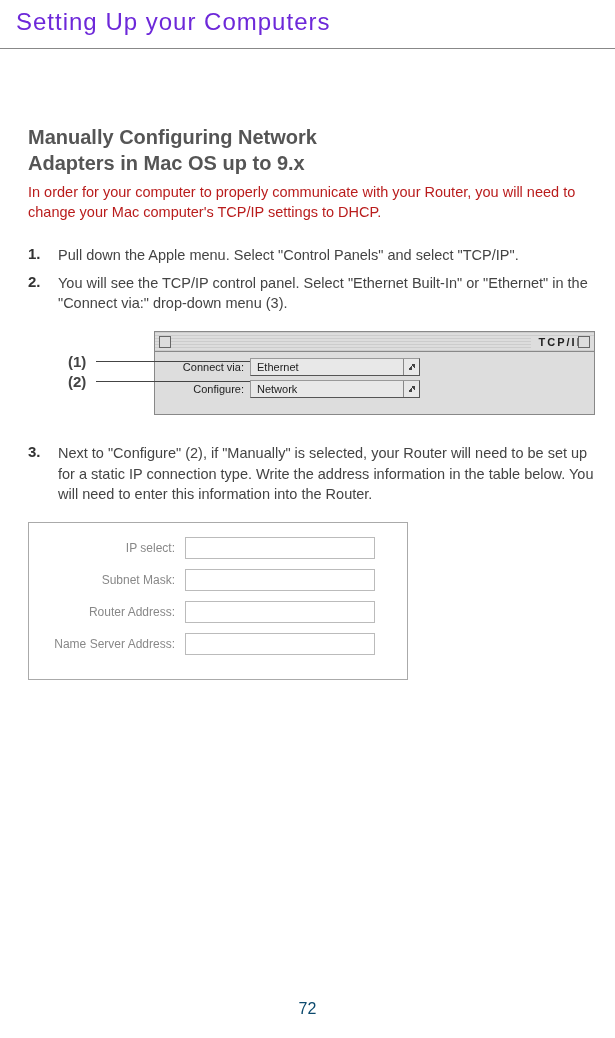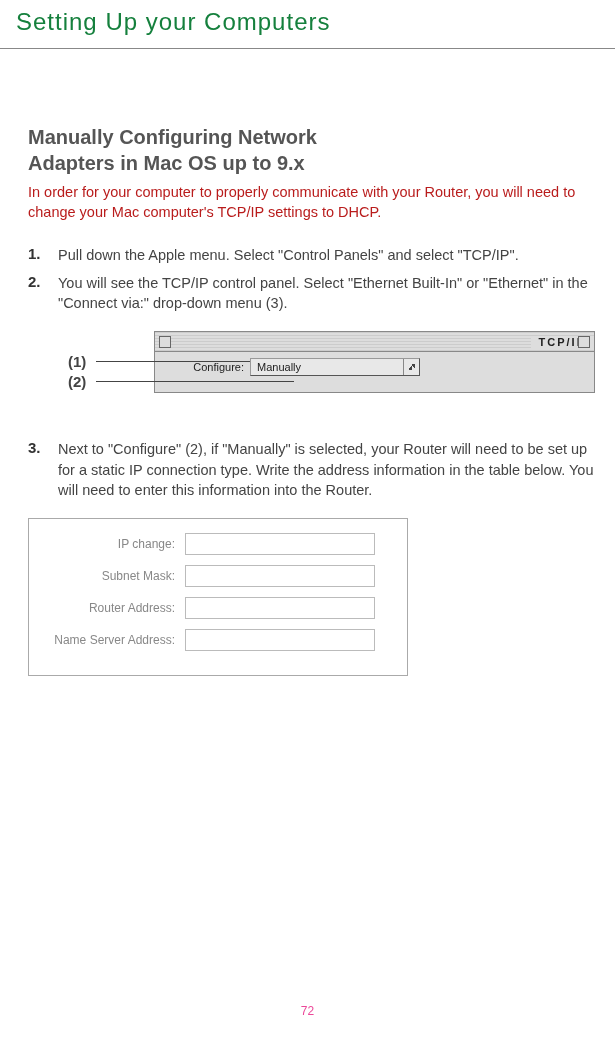--- a/index.html
+++ b/index.html
@@ -12,21 +12,21 @@
       height: 1038px;
       background: #ffffff;
       font-family: Arial, Helvetica, sans-serif;
       color: #333333;
       position: relative;
     }
     .header-title {
       font-size: 24px;
       font-weight: 300;
       letter-spacing: 1px;
-      color: #15803d;
+      color: #6d28d9;
       padding: 8px 0 12px 16px;
       border-bottom: 1px solid #888888;
       font-family: "Arial Narrow", Arial, sans-serif;
       font-stretch: condensed;
     }
     .content {
       padding: 75px 20px 0 28px;
     }
     .section-heading {
       font-size: 20px;
@@ -223,22 +223,22 @@
       width: 190px;
       height: 22px;
       border: 1px solid #bbbbbb;
       background: #ffffff;
     }
     .page-number {
       position: absolute;
       bottom: 20px;
       left: 50%;
       transform: translateX(-50%);
-      font-size: 12px;
-      color: #ec4899;
+      font-size: 16px;
+      color: #0c4a6e;
     }
   </style>
 </head>
 <body>
 
 <div class="header-title">Setting Up your Computers</div>
 
 <div class="content">
 
   <div class="section-heading">
@@ -268,40 +268,47 @@
     </div>
 
     <div class="tcp-panel">
       <div class="tcp-titlebar">
         <div class="tcp-close-box"></div>
         <span class="tcp-title-text">TCP/IP</span>
         <div class="tcp-right-box"></div>
       </div>
       <div class="tcp-body">
         <div class="tcp-row">
+          <span class="tcp-label">Connect via:</span>
+          <div class="tcp-dropdown">
+            <span>Ethernet</span>
+            <span class="tcp-dropdown-arrow"></span>
+          </div>
+        </div>
+        <div class="tcp-row">
           <span class="tcp-label">Configure:</span>
           <div class="tcp-dropdown">
-            <span>Manually</span>
+            <span>Network</span>
             <span class="tcp-dropdown-arrow"></span>
           </div>
         </div>
       </div>
     </div>
   </div>
 
   <ol class="step-list">
     <li class="step-item">
       <span class="step-number">3.</span>
       <span class="step-text">Next to "Configure" (2), if "Manually" is selected, your Router will need to be set up for a static IP connection type. Write the address information in the table below. You will need to enter this information into the Router.</span>
     </li>
   </ol>
 
   <div class="ip-table-container">
     <div class="ip-row">
-      <span class="ip-label">IP change:</span>
+      <span class="ip-label">IP select:</span>
       <div class="ip-input"></div>
     </div>
     <div class="ip-row">
       <span class="ip-label">Subnet Mask:</span>
       <div class="ip-input"></div>
     </div>
     <div class="ip-row">
       <span class="ip-label">Router Address:</span>
       <div class="ip-input"></div>
     </div>

